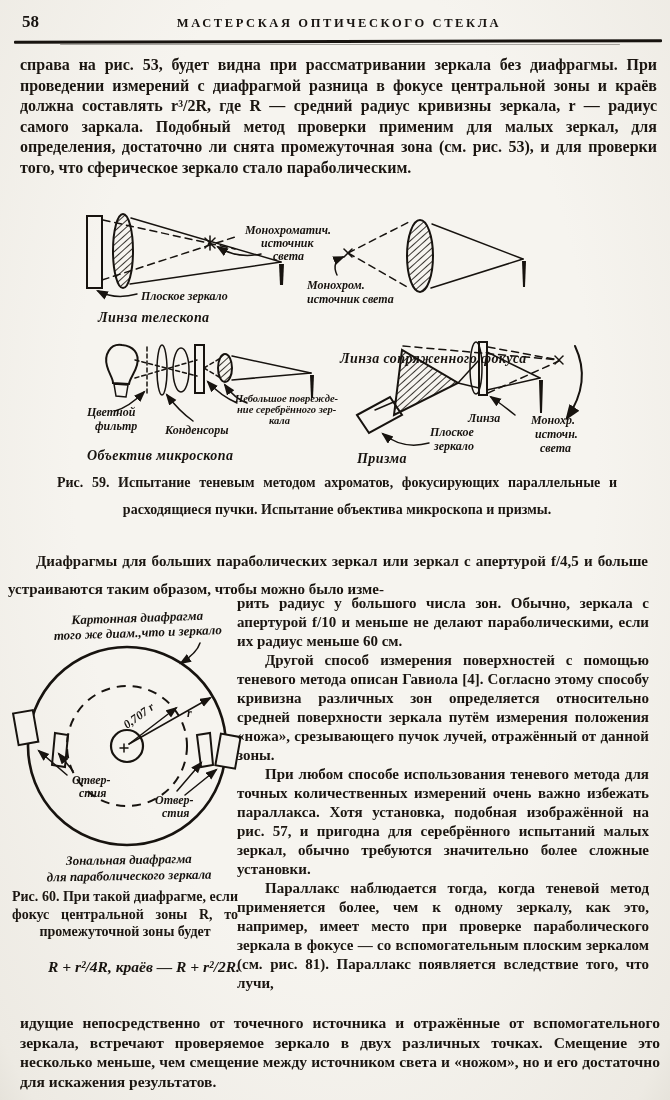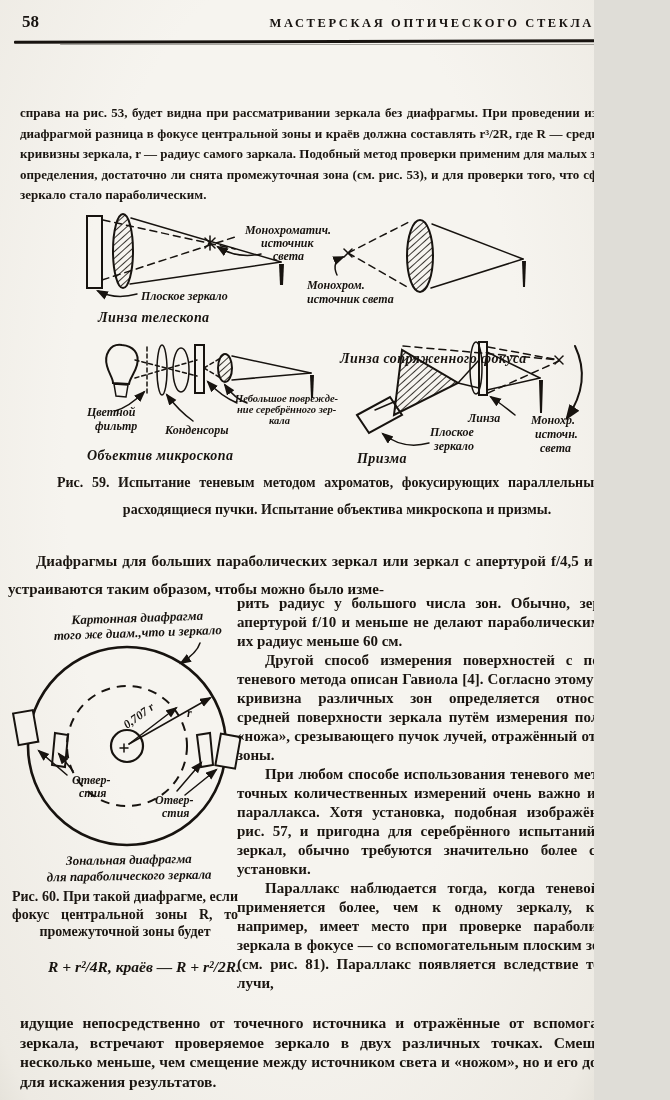--- a/index.html
+++ b/index.html
@@ -1,17 +1,17 @@
 <!DOCTYPE html>
 <html><head>
 <meta charset="utf-8">
 <style>
   html,body{margin:0;padding:0;}
   body{width:670px;height:1100px;background:#dfddd7;font-family:"Liberation Serif","DejaVu Serif",serif;}
-  .page{position:relative;width:594px;height:1100px;overflow:hidden;color:#181411;
+  .page{position:relative;width:670px;height:1100px;overflow:hidden;color:#181411;
         background:radial-gradient(ellipse at 50% 42%, #f6f4ef 55%, #edeae3 95%, #e6e3db 100%);}
   .abs{position:absolute;}
   .body-text{font-weight:bold;text-align:justify;line-height:19px;font-size:15px;color:#1b1611;}
   .body-text p{margin:0;text-indent:28px;}
   .noindent{text-indent:0 !important;}
   .hdr-num{font-size:17px;font-weight:bold;}
   .hdr-title{font-size:12.5px;font-weight:bold;letter-spacing:2.6px;white-space:nowrap;}
   .rule{background:#17130f;border-radius:1px;}
   .caption{font-weight:bold;font-size:14px;line-height:27px;text-align:justify;text-align-last:center;color:#1b1611;}
   .figlabel{font-style:italic;font-weight:bold;color:#17130f;white-space:nowrap;}
@@ -26,25 +26,25 @@
   .da{stroke-dasharray:7 5;}
   .da2{stroke-dasharray:4 3;}
   .ink{fill:#17130f;stroke:none;}
 </style>
 </head>
 <body>
 
 <div class="page">
 
   <div class="abs hdr-num" style="left:22px;top:12px;">58</div>
-  <div class="abs hdr-title" style="left:8px;right:0;top:16px;text-align:right;">МАСТЕРСКАЯ ОПТИЧЕСКОГО СТЕКЛА</div>
+  <div class="abs hdr-title" style="left:8px;right:0;top:16px;text-align:center;">МАСТЕРСКАЯ ОПТИЧЕСКОГО СТЕКЛА</div>
   <div class="abs rule" style="left:14px;top:40px;width:648px;height:3px;transform:rotate(-0.15deg);"></div>
   <div class="abs rule" style="left:60px;top:44px;width:560px;height:1px;opacity:.35;"></div>
 
-  <div class="abs body-text" style="left:20px;top:55px;width:637px;font-size:13px;line-height:20.6px;margin-top:48px;">
+  <div class="abs body-text" style="left:20px;top:55px;width:637px;font-size:16px;line-height:20.6px;">
     <p class="noindent">справа на рис. 53, будет видна при рассматривании зеркала без диафрагмы. При проведении измерений с диафрагмой разница в фокусе центральной зоны и краёв должна составлять r³/2R, где R — средний радиус кривизны зеркала, r — радиус самого заркала. Подобный метод проверки применим для малых зеркал, для определения, достаточно ли снята промежуточная зона (см. рис. 53), и для проверки того, что сферическое зеркало стало параболическим.</p>
   </div>
 
   <svg class="abs" style="left:85px;top:210px;" width="580" height="258" viewBox="0 0 580 258">
     <defs>
       <pattern id="hatch" width="5" height="5" patternUnits="userSpaceOnUse" patternTransform="rotate(48)">
         <line x1="0" y1="0" x2="0" y2="5" stroke="#17130f" stroke-width="1.7"></line>
       </pattern>
       <marker id="ah" markerWidth="9" markerHeight="8" refX="6.5" refY="3" orient="auto">
         <path d="M0,0 L8,3 L0,6 Z" fill="#17130f"></path>

